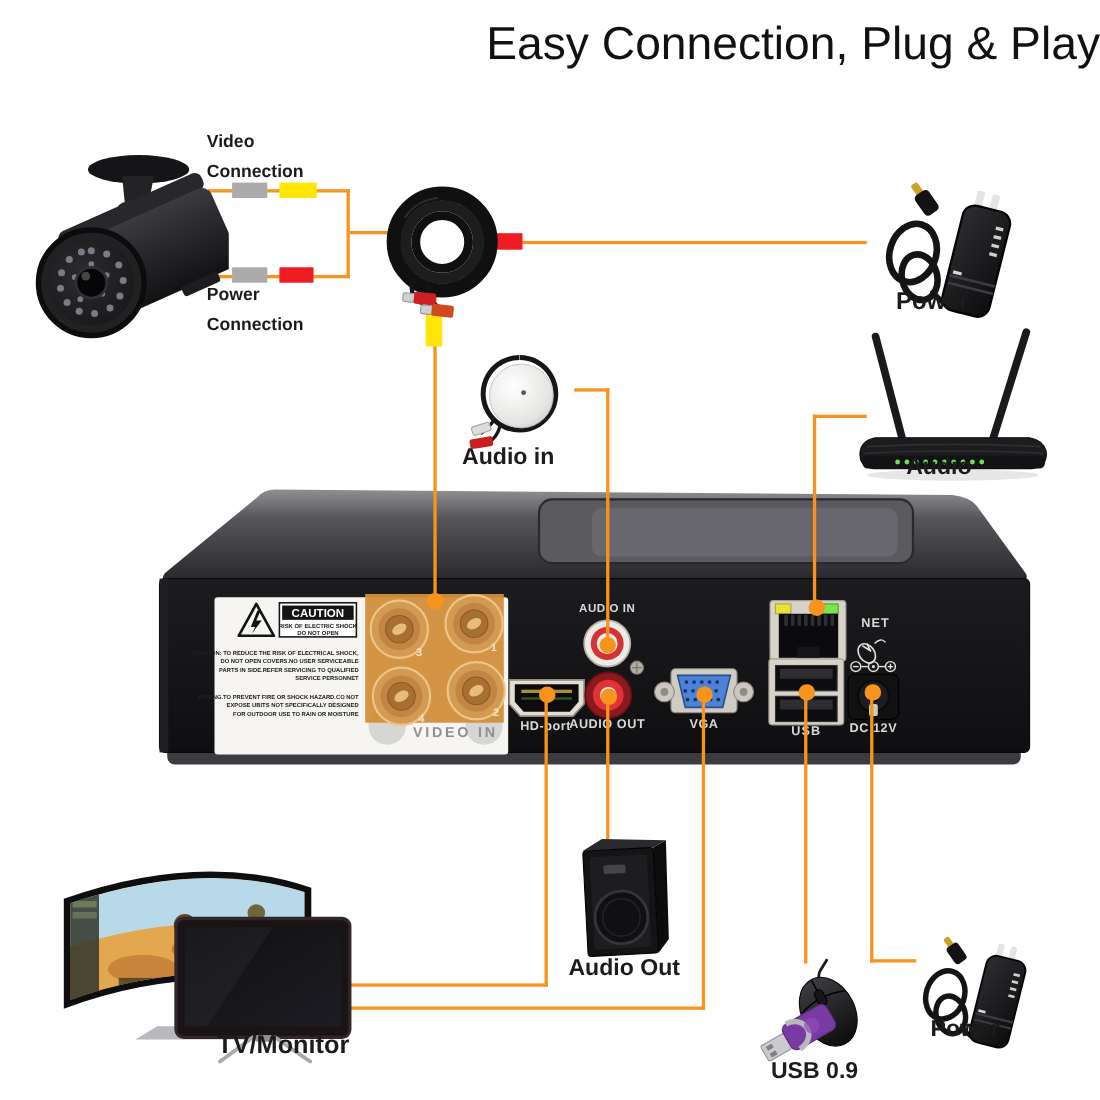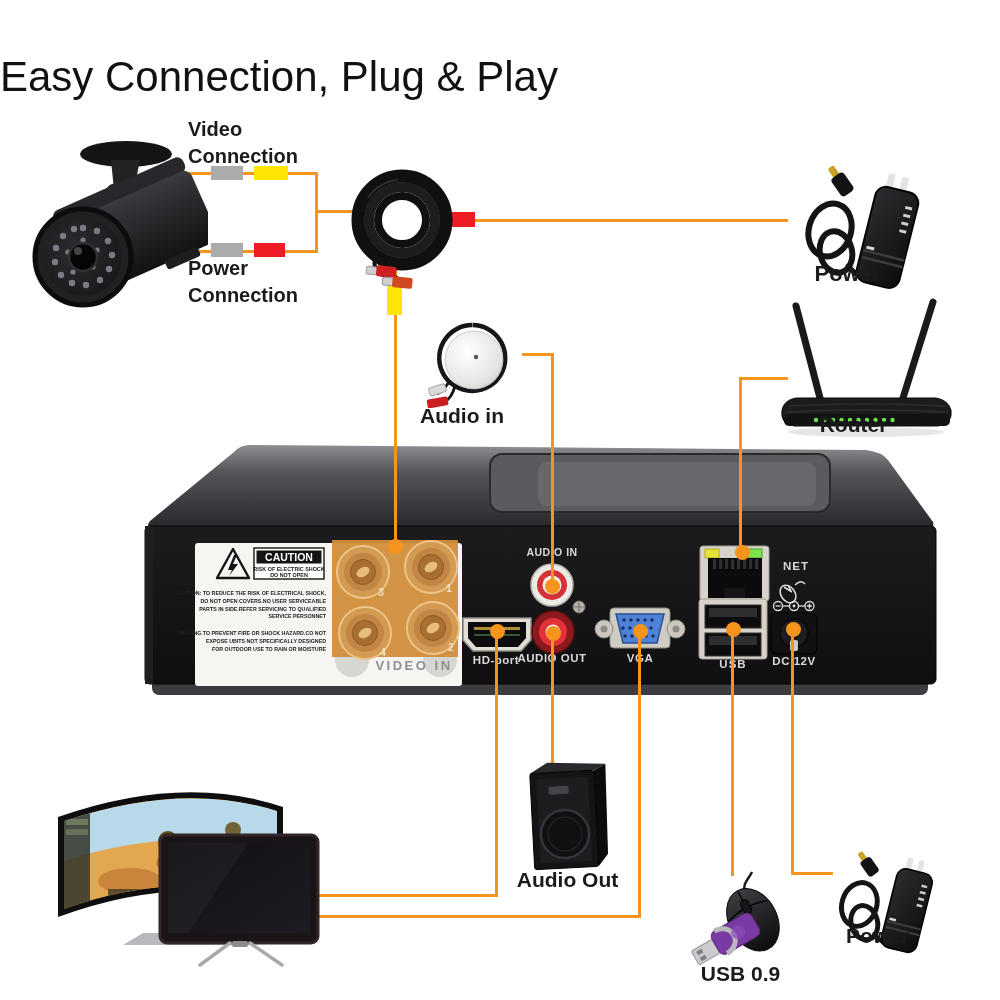--- a/index.html
+++ b/index.html
@@ -1,21 +1,21 @@
 <!DOCTYPE html>
 <html><head>
 <meta charset="utf-8">
 <style>
   html,body{margin:0;padding:0;}
   body{width:1000px;height:1000px;position:relative;background:#ffffff;overflow:hidden;
        font-family:"Liberation Sans",sans-serif;}
   .stage{position:absolute;left:0;top:0;width:1000px;height:1000px;}
   .lbl{position:absolute;font-weight:bold;color:#1b1b1b;}
-  .title{left:0;right:0;top:16px;text-align:left;font-size:42px;font-weight:500;color:#111;margin-top:37px;}
-  .lbl2{font-size:20px;line-height:27px;}
+  .title{left:0;right:0;top:16px;text-align:right;font-size:42px;font-weight:500;color:#111;}
+  .lbl2{font-size:16px;line-height:27px;}
   .ctr{text-align:center;}
   .ln{position:absolute;background:#F7941E;}
   .dot{position:absolute;width:15px;height:15px;border-radius:50%;background:#F7941E;}
   .con{position:absolute;}
   .c-gray{background:#ABABAB;}
   .c-yellow{background:#FFE606;}
   .c-red{background:#EE1C23;}
   .dev{position:absolute;}
 </style>
 </head>
@@ -462,17 +462,18 @@
     <div>Video</div>
     <div>Connection</div>
   </div>
   <div class="lbl lbl2" style="left:188px;top:255px">
     <div>Power</div>
     <div>Connection</div>
   </div>
 
   <div class="lbl ctr" style="left:795px;width:105px;top:261px;font-size:22px">Power</div>
   <div class="lbl ctr" style="left:402px;width:120px;top:404px;font-size:21px">Audio in</div>
-  <div class="lbl ctr" style="left:801px;width:105px;top:413px;font-size:21px">Router</div>
+  <div class="lbl ctr" style="left:801px;width:105px;top:413px;font-size:21px">Audio</div>
+  <div class="lbl ctr" style="left:180px;width:155px;top:936px;font-size:23px">TV/Monitor</div>
   <div class="lbl ctr" style="left:505px;width:125px;top:868px;font-size:21px">Audio Out</div>
   <div class="lbl ctr" style="left:688px;width:105px;top:962px;font-size:21px">USB 0.9</div>
   <div class="lbl ctr" style="left:825px;width:105px;top:924px;font-size:21px">Power</div>
 </div>
 
 </body></html>

